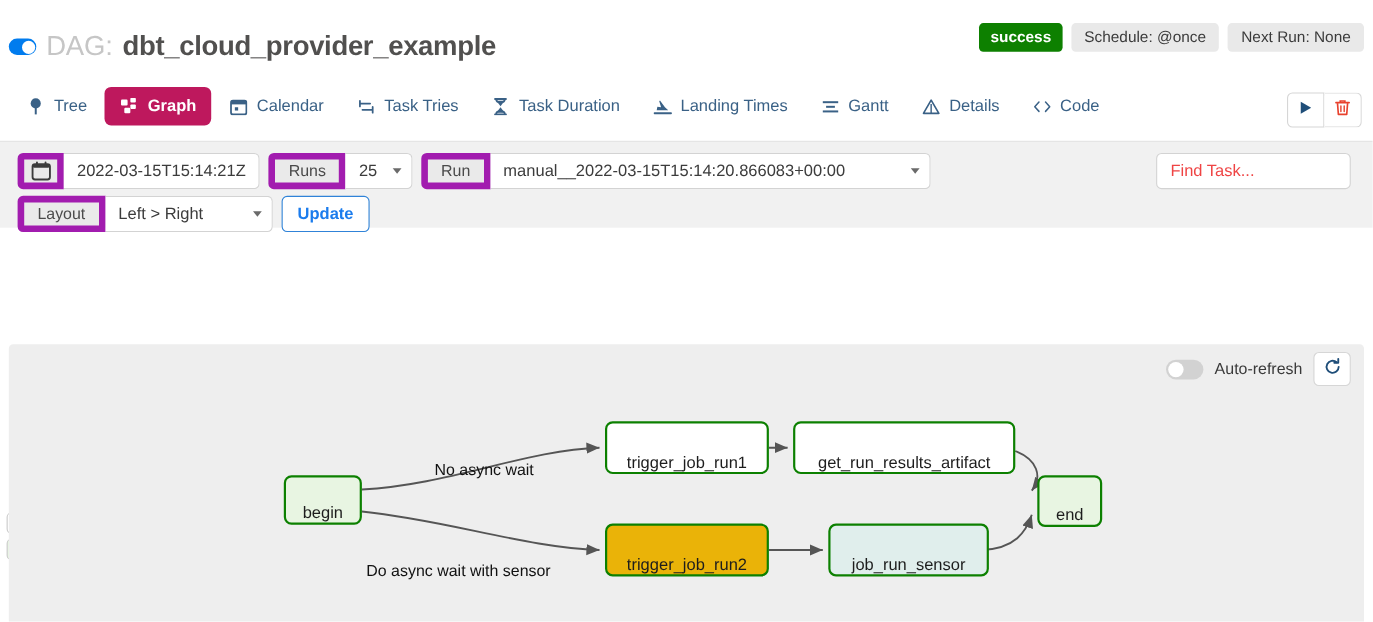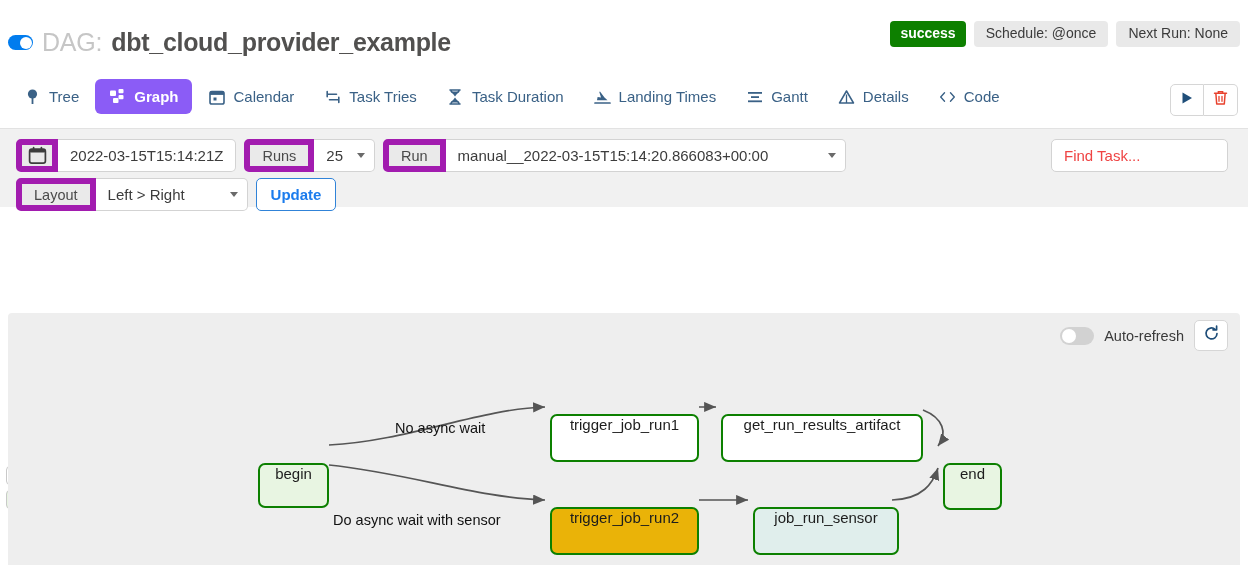--- a/index.html
+++ b/index.html
@@ -87,21 +87,21 @@
   .tab {
     display: flex; align-items: center; gap: 8px;
     padding: 9px 14px;
     border-radius: 6px;
     font-size: 15px;
     color: #3a6186;
     cursor: pointer;
     white-space: nowrap;
   }
   .tab.active {
-    background: #8b5cf6;
+    background: #be185d;
     color: #ffffff;
     font-weight: 700;
   }
   .tab .ticon {
     display: inline-flex; align-items: center; justify-content: center;
     width: 17px; height: 17px;
   }
   .tab .ticon svg { display: block; }
   .tab-actions {
     position: absolute;
@@ -299,26 +299,25 @@
   .graph-canvas {
     position: absolute;
     left: 0; top: 0;
     width: 1232px; height: 252px;
   }
   .node {
     position: absolute;
     border: 2.5px solid #0c8000;
     border-radius: 7px;
     background: #ffffff;
-    display: flex; align-items: flex-start; justify-content: center;
+    display: flex; align-items: flex-end; justify-content: center;
     font-size: 15px;
     color: #1d1d1d;
     cursor: pointer;
     white-space: nowrap;
-    margin-top: 31px;
   }
   .edge-label {
     position: absolute;
     font-size: 14.5px;
     color: #111111;
     white-space: nowrap;
   }
 </style>
 </head>
 <body>

